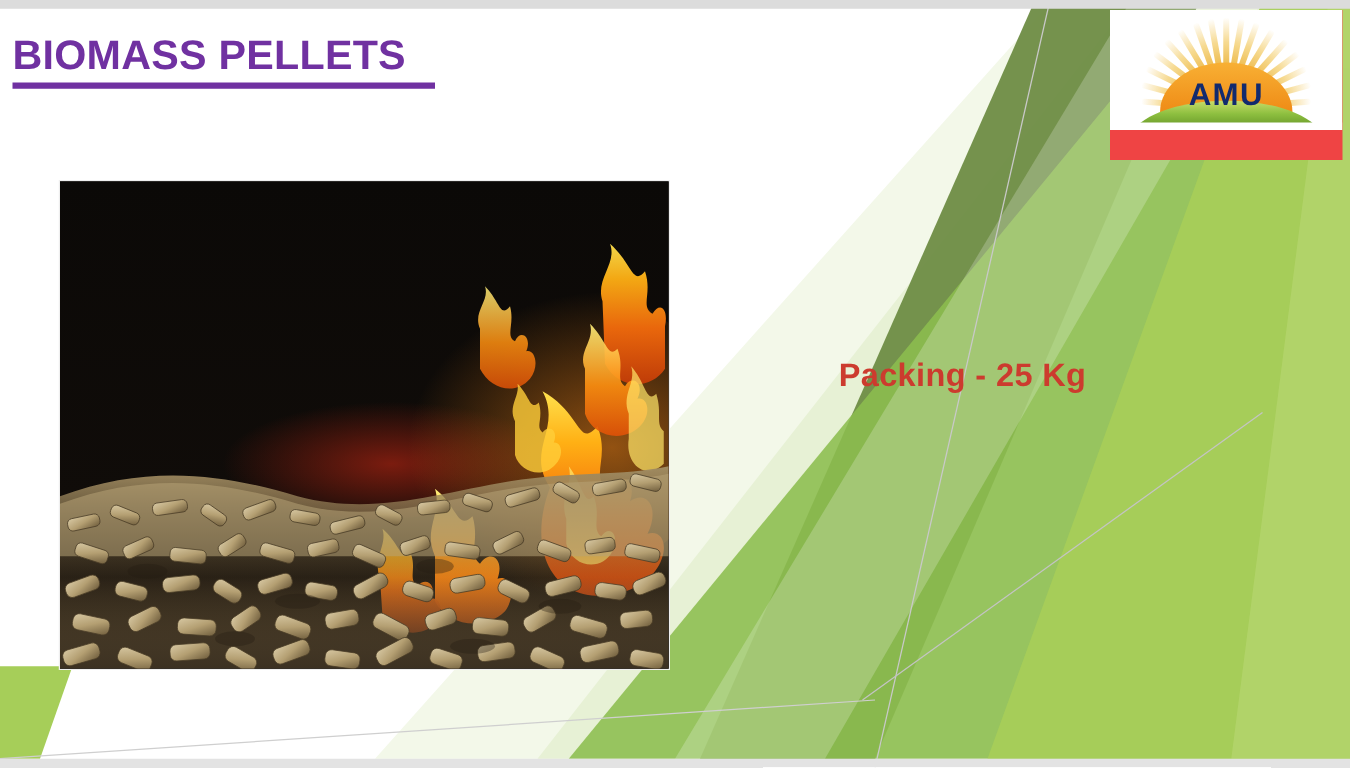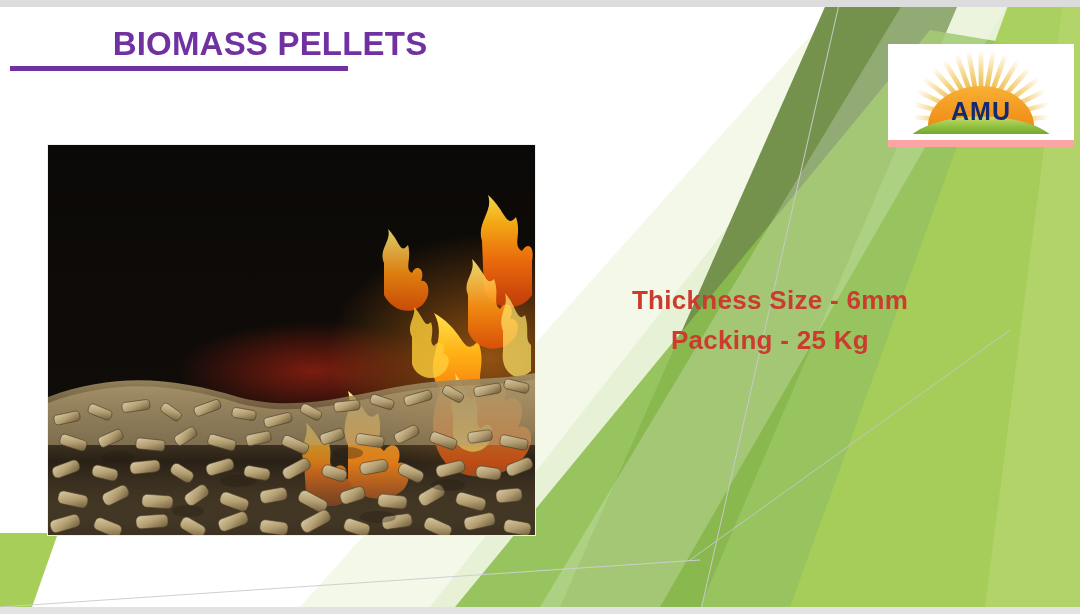--- a/index.html
+++ b/index.html
@@ -37,21 +37,20 @@
     pointer-events: none;
   }
 
   
   .title-block {
     position: absolute;
     left: 10px;
     top: 24px;
     width: 520px;
     z-index: 20;
-    text-align: center;
   }
   .title-text {
     font-size: 33px;
     font-weight: bold;
     letter-spacing: 0.2px;
     line-height: 40px;
     color: #7031a1;
     white-space: nowrap;
   }
   .title-rule {
@@ -90,25 +89,24 @@
     letter-spacing: 0.3px;
   }
   .spec-line { white-space: nowrap; }
 
   
   .logo-box {
     position: absolute;
     left: 888px;
     top: 8px;
     width: 186px;
-    height: 103px;
-    background: #fca5a5;
+    height: 120px;
+    background: #ef4444;
     z-index: 30;
     overflow: hidden;
-    margin-top: 36px;
   }
   .logo-box svg { display: block; }
 </style>
 </head>
 <body>
 
 <div id="slide">
 
   <svg class="deco" viewBox="0 0 1080 614" preserveAspectRatio="none">
 
@@ -298,21 +296,20 @@
         <ellipse cx="190" cy="336" rx="18" ry="6"></ellipse>
         <ellipse cx="300" cy="308" rx="15" ry="6"></ellipse>
         <ellipse cx="400" cy="340" rx="17" ry="6"></ellipse>
         <ellipse cx="140" cy="366" rx="16" ry="6"></ellipse>
         <ellipse cx="330" cy="372" rx="18" ry="6"></ellipse>
       </g>
     </svg>
   </div>
 
   <div class="spec-block">
-    <div class="spec-line">Thickness  Size -  6mm</div>
     <div class="spec-line">Packing - 25 Kg</div>
   </div>
 
   <div class="logo-box">
     <svg viewBox="0 0 186 96" width="186" height="96" preserveAspectRatio="none">
       <defs>
         <linearGradient id="rayG" x1="0" y1="1" x2="0" y2="0">
           <stop offset="0%" stop-color="#e8a317"></stop>
           <stop offset="60%" stop-color="#f6d88a"></stop>
           <stop offset="100%" stop-color="#ffffff"></stop>

